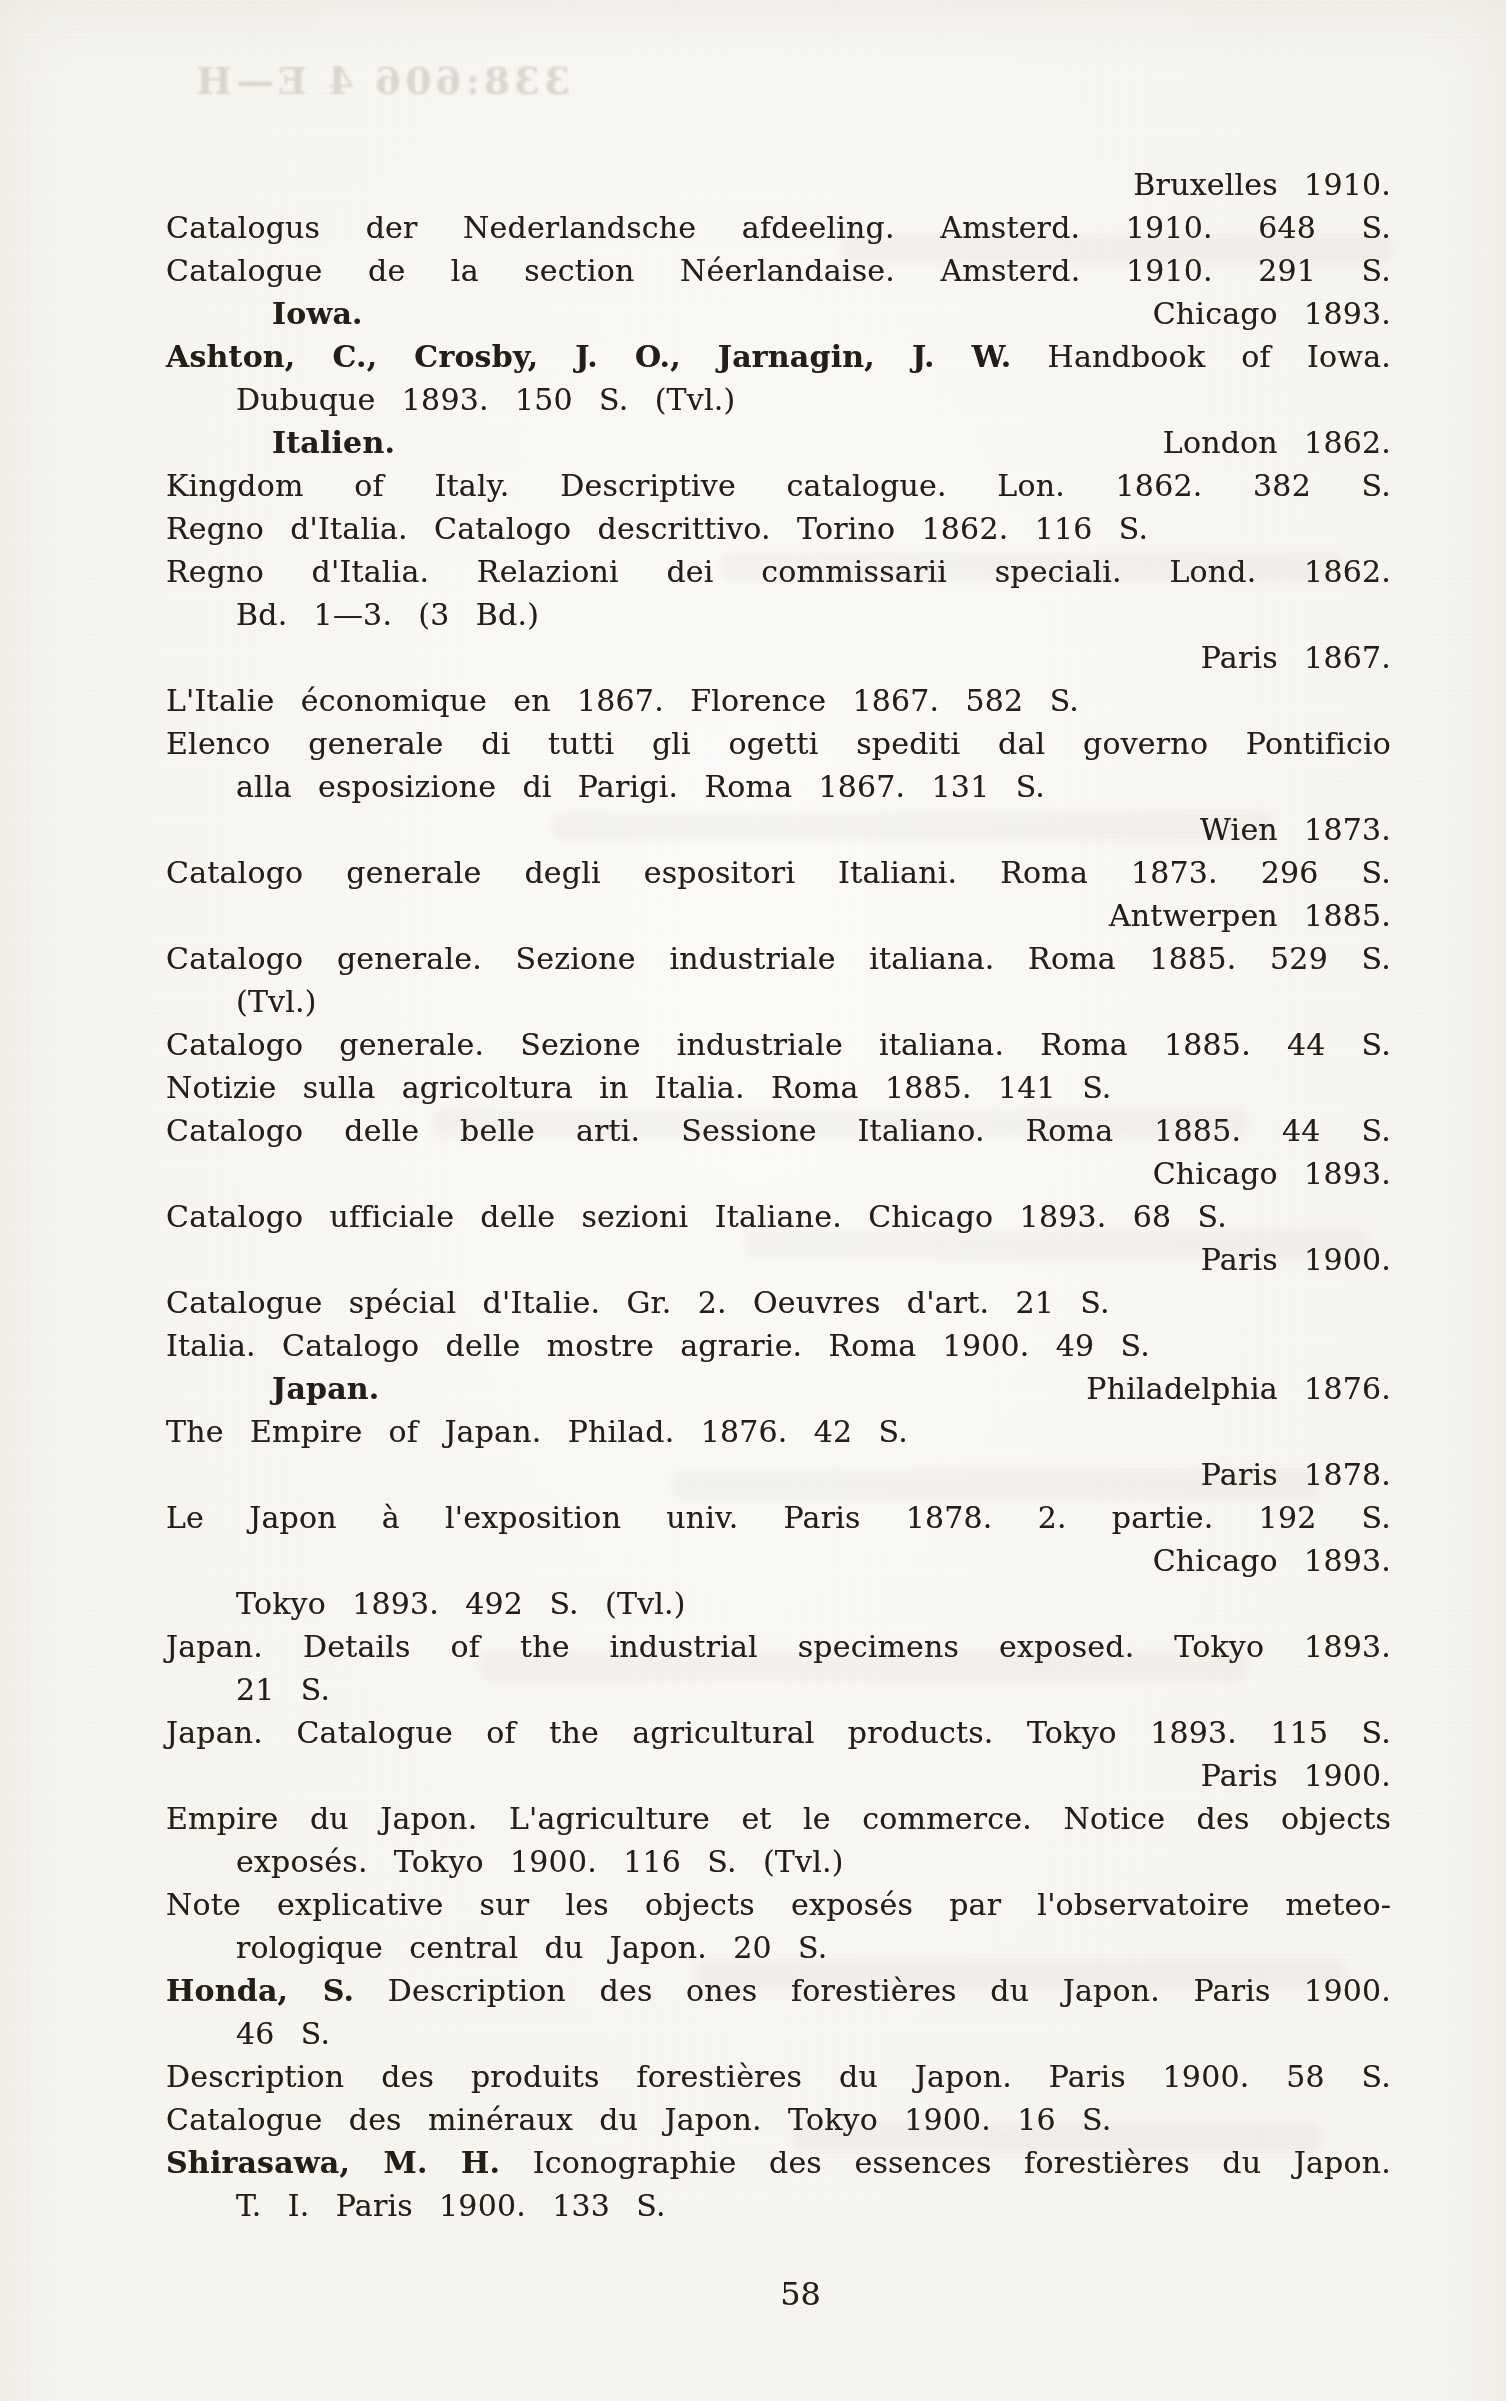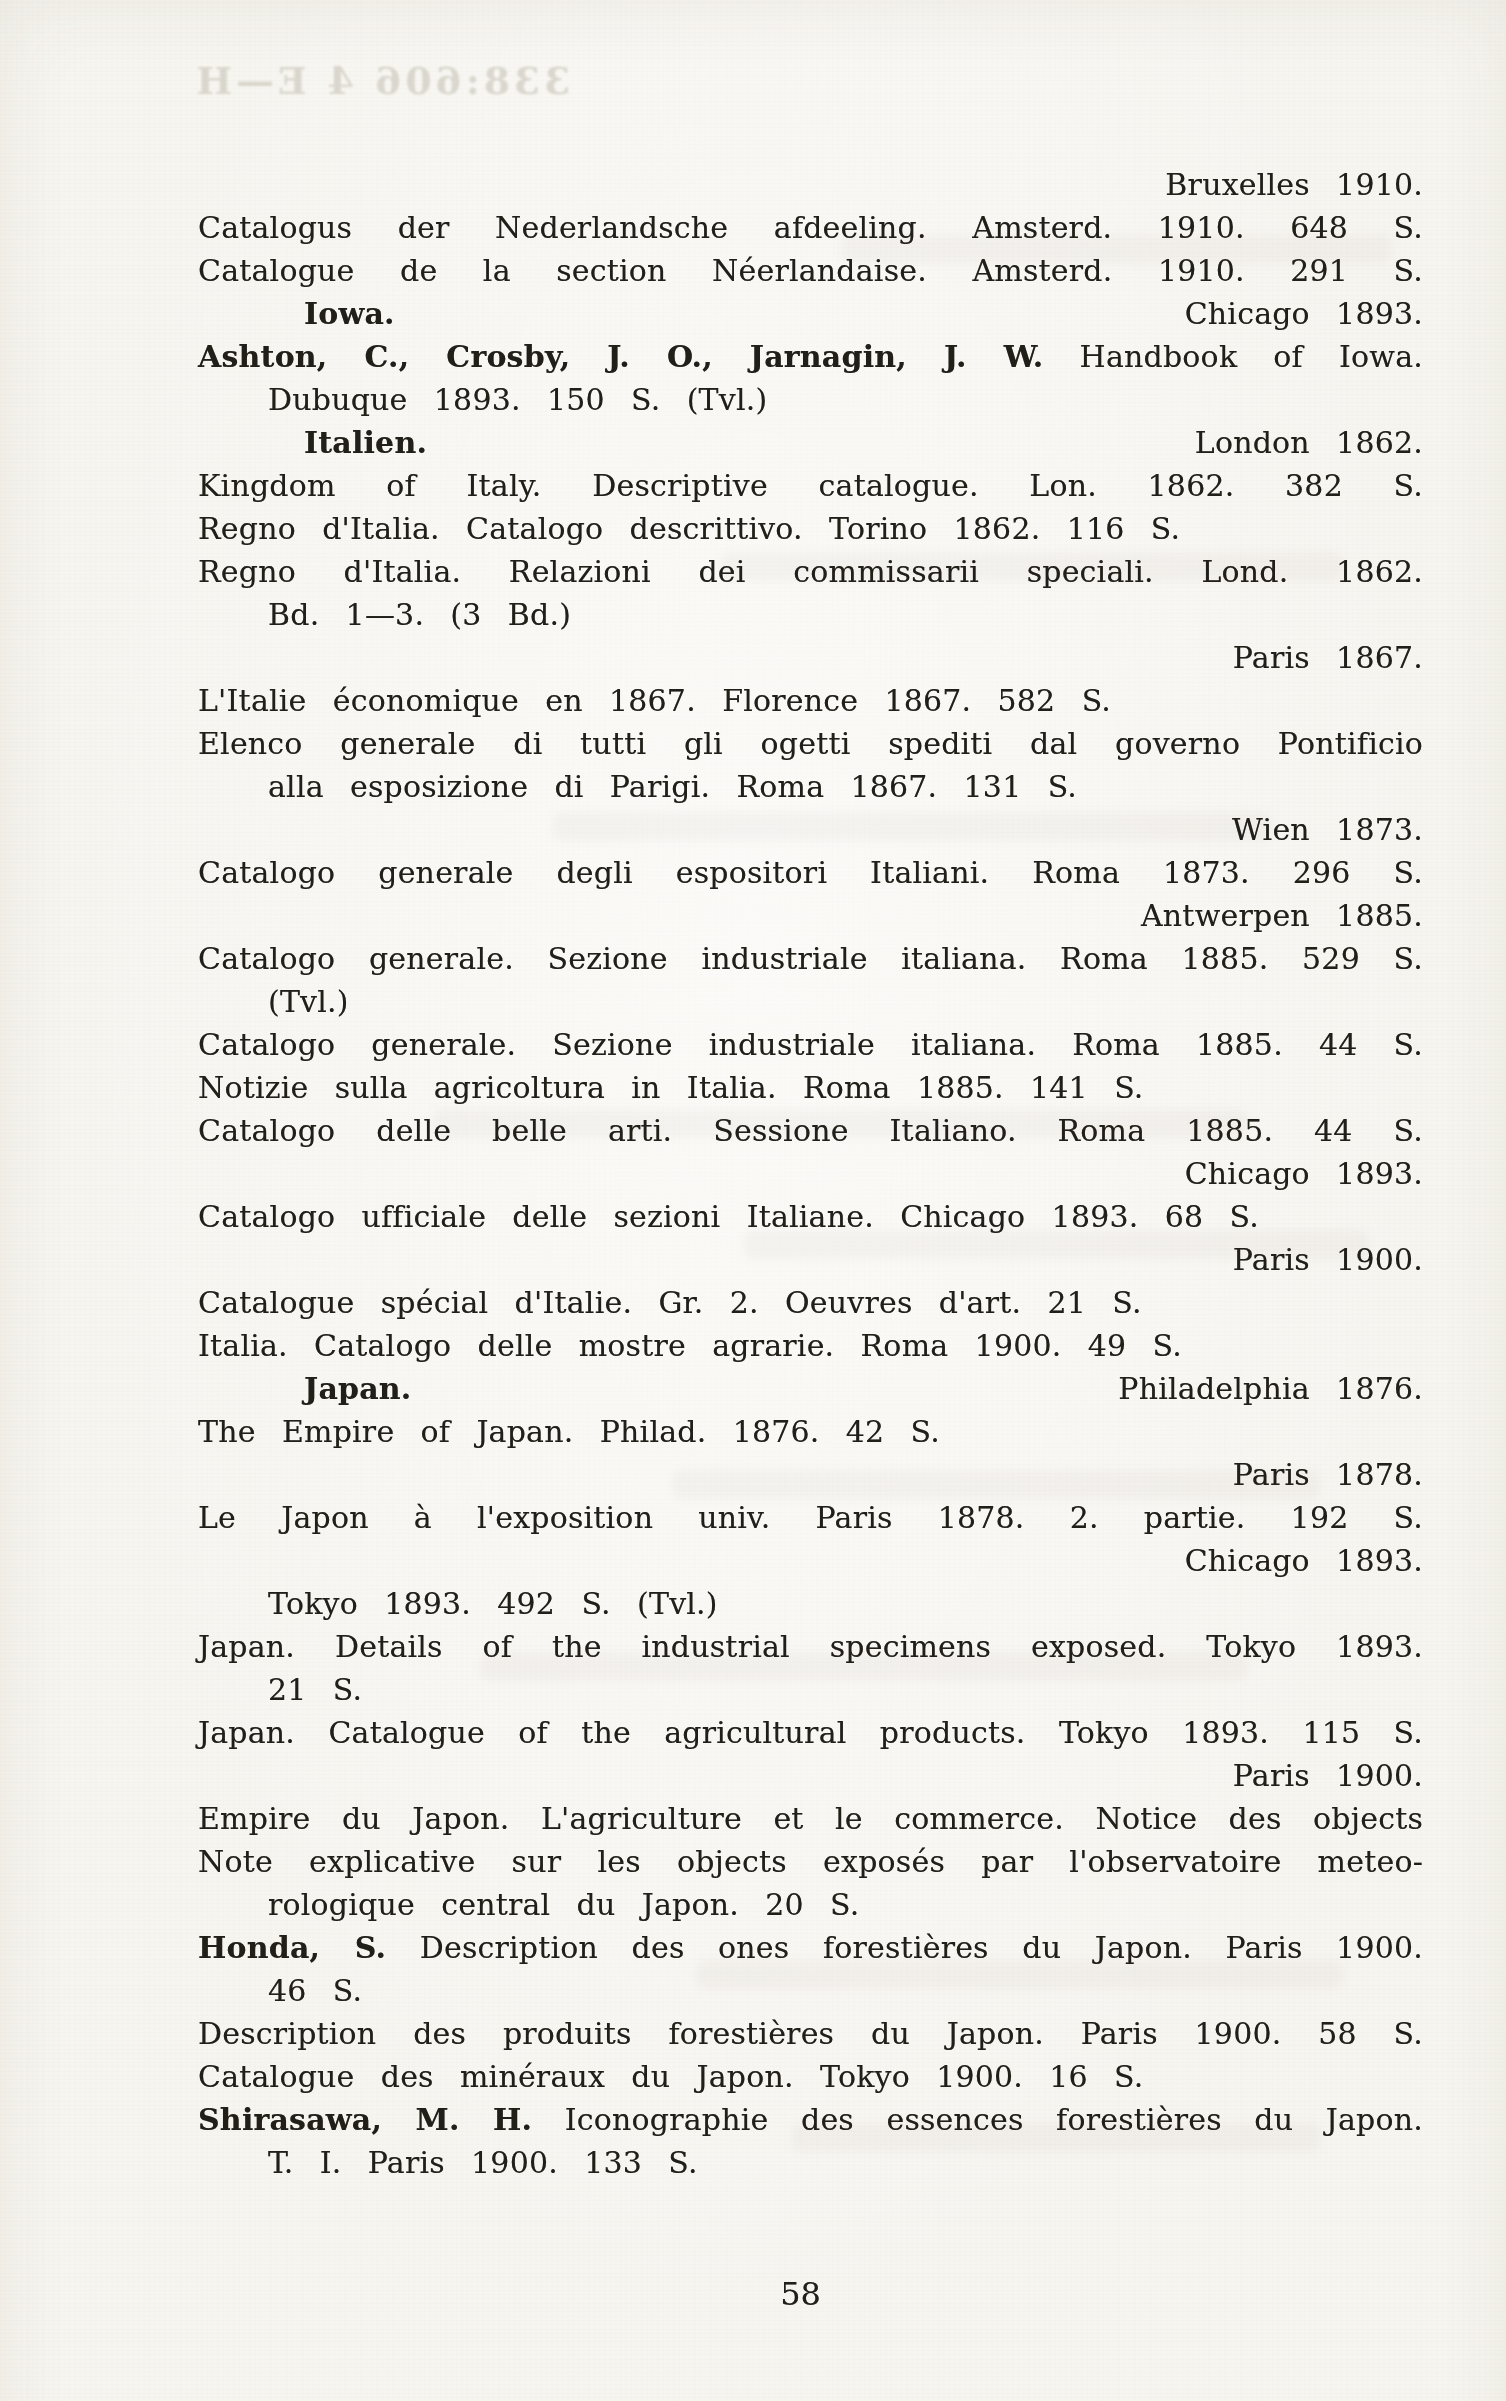--- a/index.html
+++ b/index.html
@@ -27,21 +27,21 @@
     font-weight:bold; font-size:38px; line-height:53px; letter-spacing:3.8px;
     color:var(--ghost);
     transform:scaleX(-1);
     filter:blur(0.8px);
     opacity:.55;
     text-align:center;
     white-space:nowrap;
   }
   
   .text-block{
-    position:absolute; left:198px; top:163px; width:1225px;
+    position:absolute; left:166px; top:163px; width:1225px;
   }
   .line{
     height:43px; line-height:43px;
     font-size:30px;
     letter-spacing:0.2px;
     word-spacing:.55em;
     white-space:nowrap;
     text-shadow:0 0 0.6px rgba(25,22,16,.45);
   }
   .line.full{
@@ -127,20 +127,21 @@
       <div class="line left"><span>The Empire of Japan. Philad. 1876. 42 S.</span></div>
       <div class="line right"><span>Paris 1878.</span></div>
       <div class="line full"><span>Le Japon à l'exposition univ. Paris 1878. 2. partie. 192 S.</span></div>
       <div class="line right"><span>Chicago 1893.</span></div>
       <div class="line indent"><span>Tokyo 1893. 492 S. (Tvl.)</span></div>
       <div class="line full"><span>Japan. Details of the industrial specimens exposed. Tokyo 1893.</span></div>
       <div class="line indent"><span>21 S.</span></div>
       <div class="line full"><span>Japan. Catalogue of the agricultural products. Tokyo 1893. 115 S.</span></div>
       <div class="line right"><span>Paris 1900.</span></div>
       <div class="line full"><span>Empire du Japon. L'agriculture et le commerce. Notice des objects</span></div>
+      <div class="line indent"><span>exposés. Tokyo 1900. 116 S. (Tvl.)</span></div>
       <div class="line full"><span>Note explicative sur les objects exposés par l'observatoire meteo-</span></div>
       <div class="line indent"><span>rologique central du Japon. 20 S.</span></div>
       <div class="line full"><span class="b">Honda, S.</span><span> Description des ones forestières du Japon. Paris 1900.</span></div>
       <div class="line indent"><span>46 S.</span></div>
       <div class="line full"><span>Description des produits forestières du Japon. Paris 1900. 58 S.</span></div>
       <div class="line left"><span>Catalogue des minéraux du Japon. Tokyo 1900. 16 S.</span></div>
       <div class="line full"><span class="b">Shirasawa, M. H.</span><span> Iconographie des essences forestières du Japon.</span></div>
       <div class="line indent"><span>T. I. Paris 1900. 133 S.</span></div>
     </div>
 

